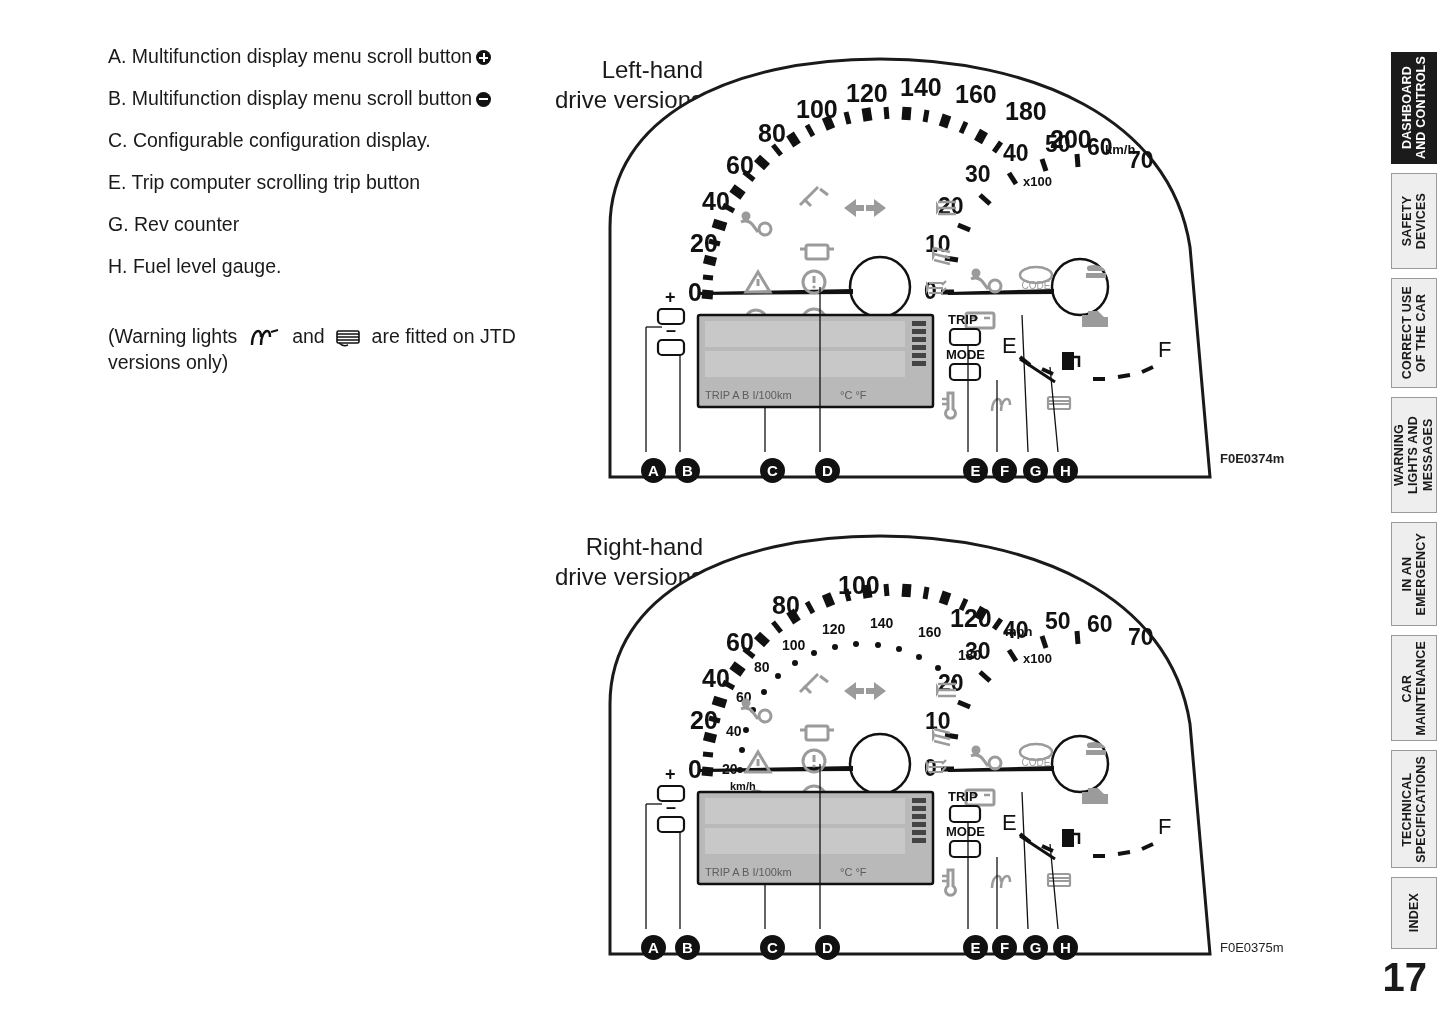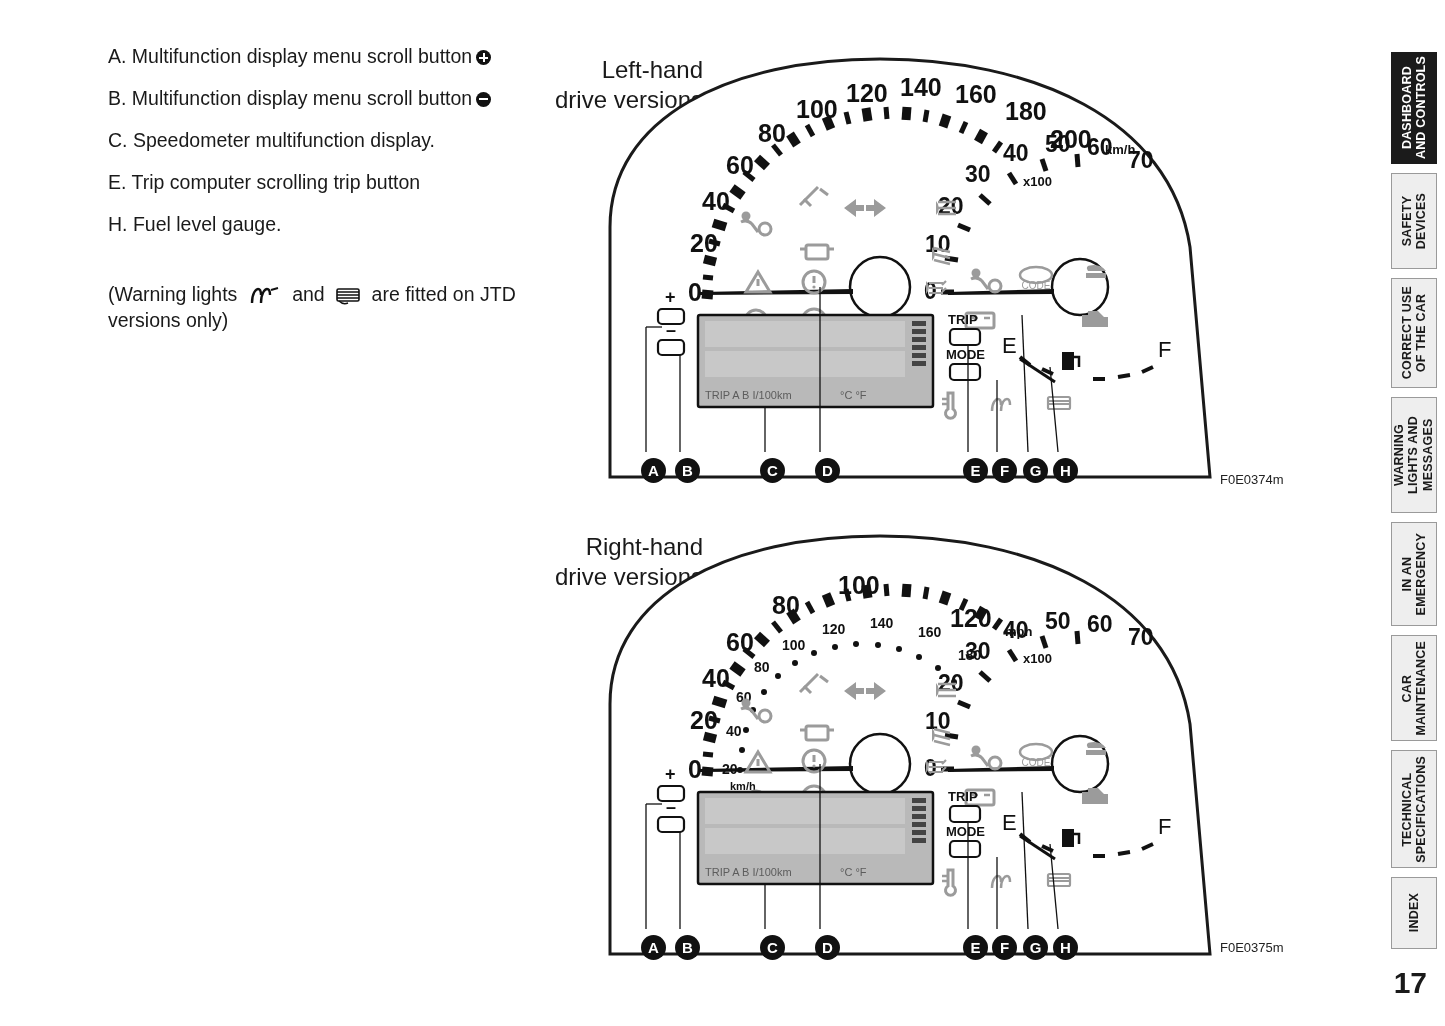--- a/index.html
+++ b/index.html
@@ -125,21 +125,21 @@
   }
   .tab.active {
     background: #1b1b1b;
     border-color: #1b1b1b;
     color: #ffffff;
   }
   .page-number {
     position: absolute;
     right: 18px;
     bottom: 26px;
-    font-size: 30px;
+    font-size: 40px;
     font-weight: bold;
   }
 
   
   .callout {
     position: absolute;
     width: 25px; height: 25px;
     border-radius: 50%;
     background: #111;
     color: #fff;
@@ -159,25 +159,29 @@
     <li class="legend-item">
       <span>A.</span>
       <span>Multifunction display menu scroll button</span><span class="glyph plus"></span>
     </li>
     <li class="legend-item">
       <span>B.</span>
       <span>Multifunction display menu scroll button</span><span class="glyph"></span>
     </li>
     <li class="legend-item">
       <span>C.</span>
-      <span>Speedometer multifunction display.</span>
+      <span>Configurable configuration display.</span>
     </li>
     <li class="legend-item">
       <span>E.</span>
       <span>Trip computer scrolling trip button</span>
+    </li>
+    <li class="legend-item">
+      <span>G.</span>
+      <span>Rev counter</span>
     </li>
     <li class="legend-item">
       <span>H.</span>
       <span>Fuel level gauge.</span>
     </li>
   </ul>
 
   <div class="note">
     <span>(Warning lights</span>
     <svg class="ic-bulb" width="34" height="20" viewBox="0 0 34 20">
@@ -434,21 +438,21 @@
 
   <div class="callout" style="left:86px;  top:403px;">A</div>
   <div class="callout" style="left:120px; top:403px;">B</div>
   <div class="callout" style="left:205px; top:403px;">C</div>
   <div class="callout" style="left:260px; top:403px;">D</div>
   <div class="callout" style="left:408px; top:403px;">E</div>
   <div class="callout" style="left:437px; top:403px;">F</div>
   <div class="callout" style="left:468px; top:403px;">G</div>
   <div class="callout" style="left:498px; top:403px;">H</div>
 
-  <div class="fig-code" style="left:665px; top:417px;">F0E0374m</div>
+  <div class="fig-code" style="left:665px; top:396px;font-weight:bold;">F0E0374m</div>
 </div>
 
 <div class="cluster-block" style="left:555px; top:508px;margin-top:24px;">
   <div class="cluster-label">Right-hand
 drive versions</div>
 
   <svg width="760" height="445" viewBox="0 0 760 445" style="position:absolute; left:-5px; top:-8px;">
     <path d="M60 430 L60 180 C60 70, 180 12, 330 12 C480 12, 620 70, 640 200 L660 430 Z" fill="#ffffff" stroke="#1a1a1a" stroke-width="3"></path>
 
     <g stroke="#111" stroke-width="9" stroke-linecap="butt">

